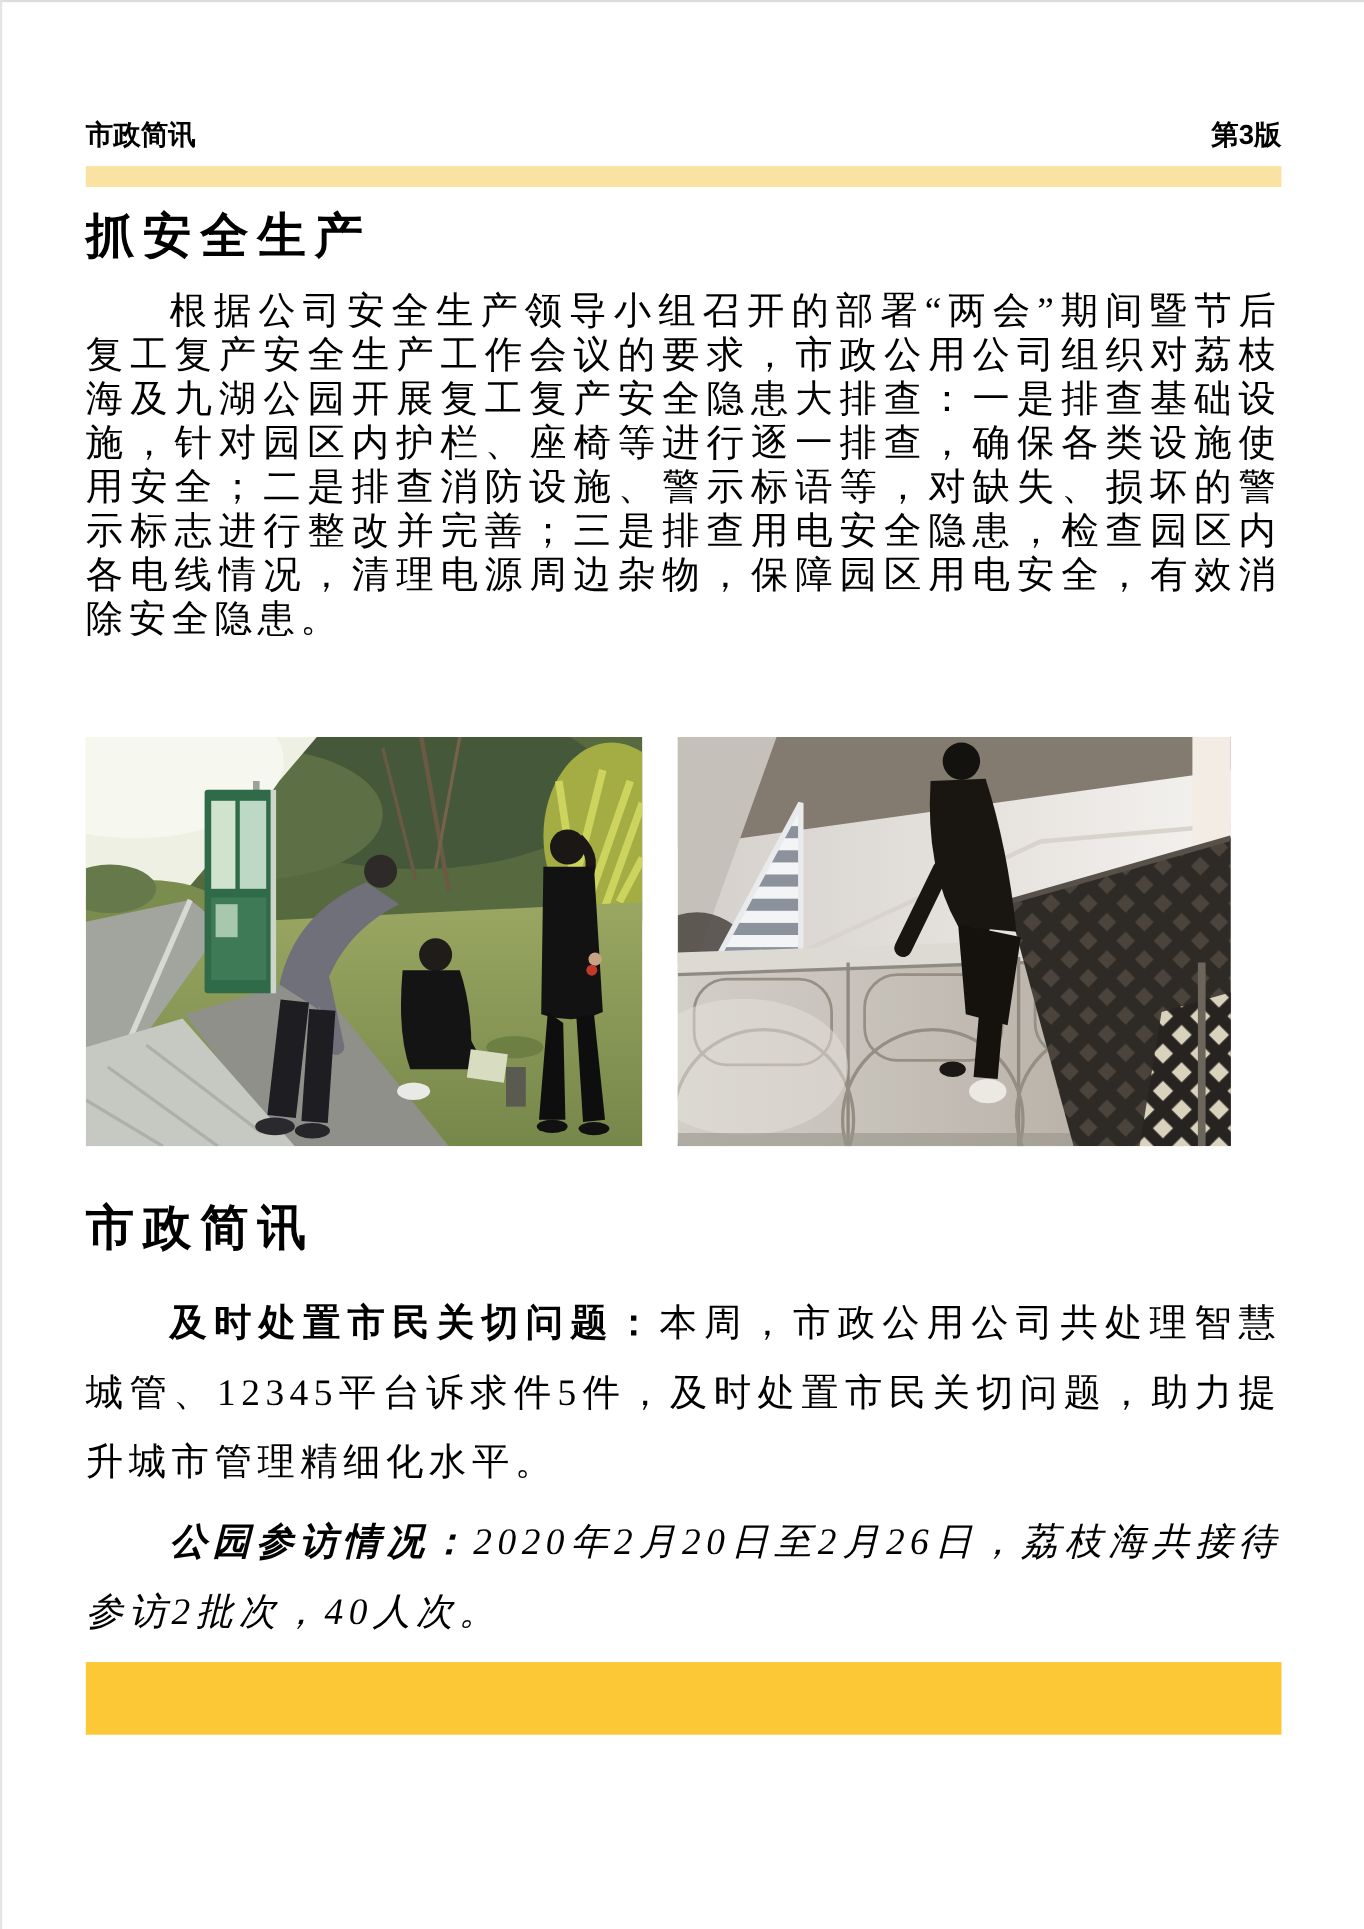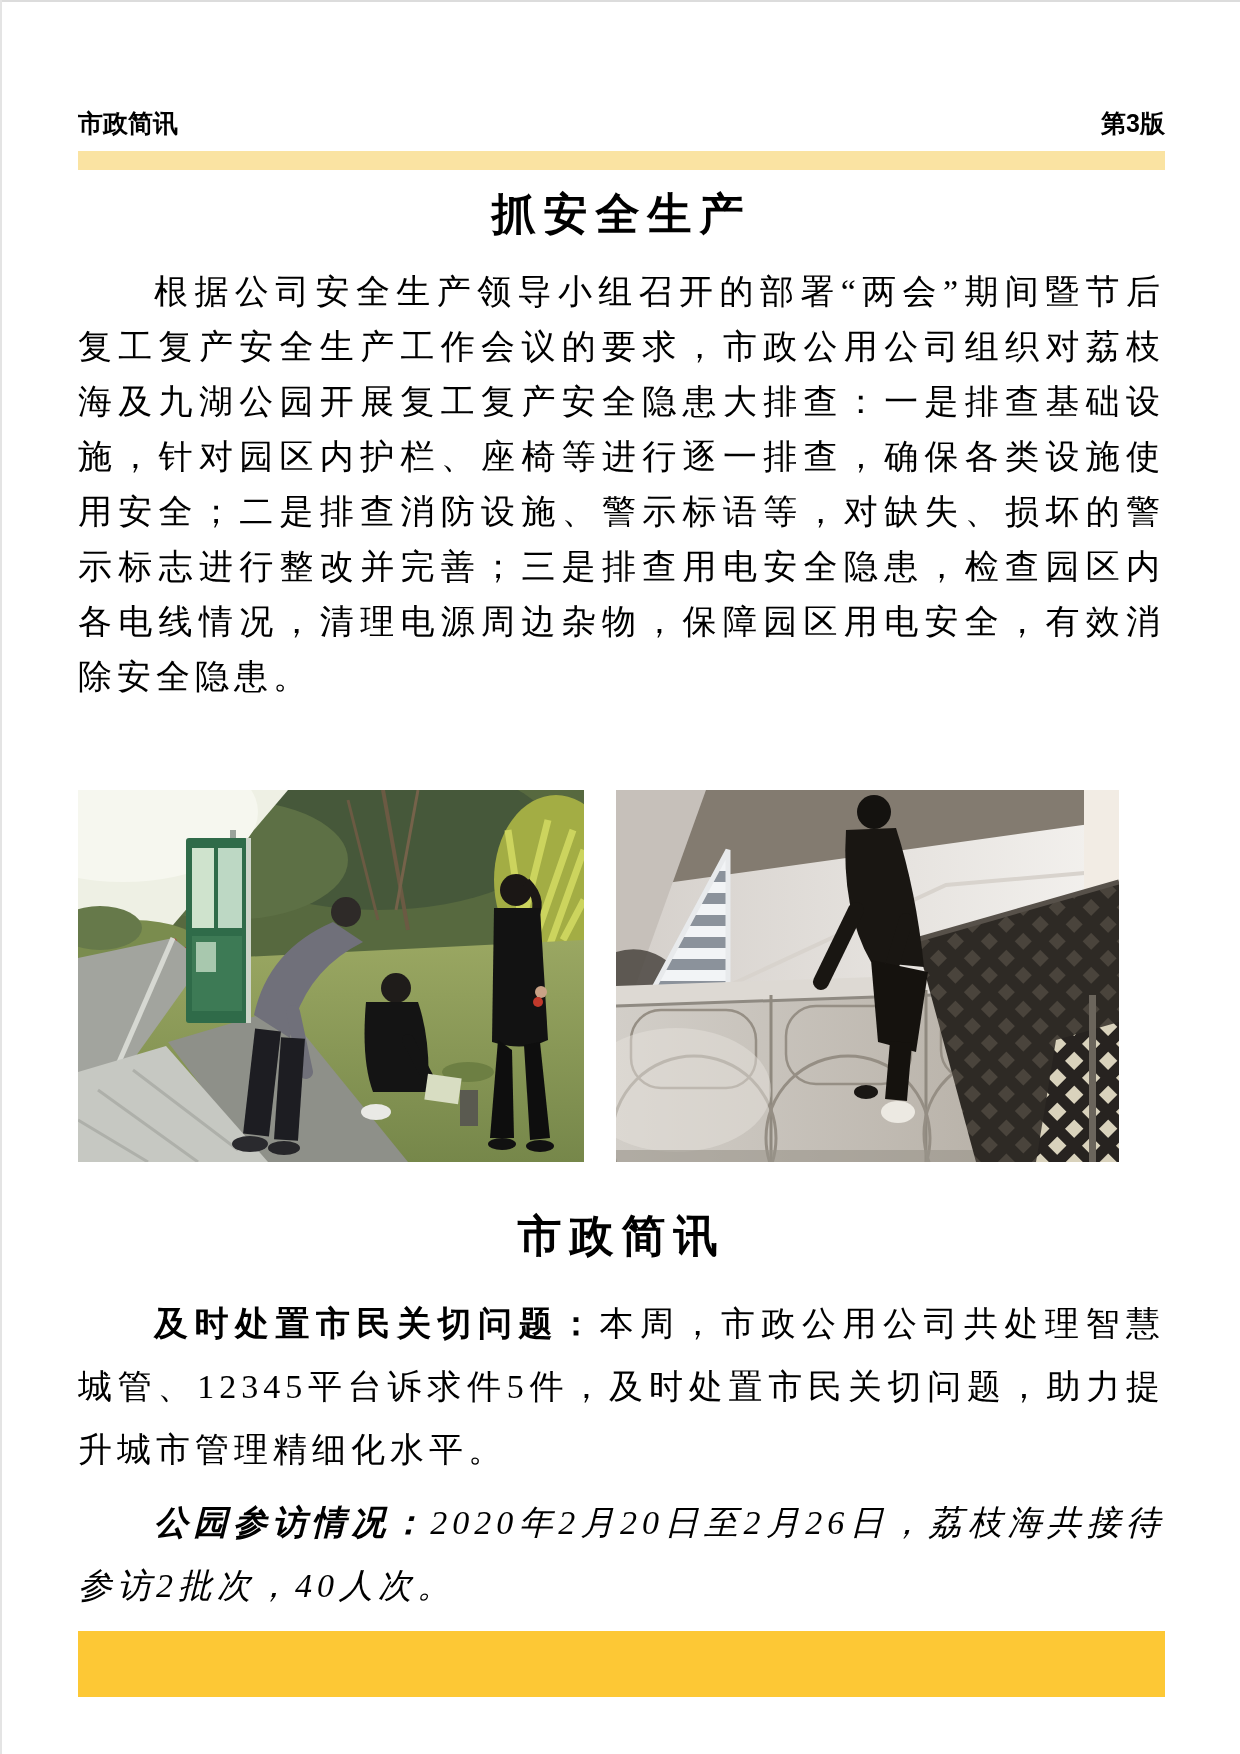--- a/index.html
+++ b/index.html
@@ -19,27 +19,27 @@
   .header-row {
     display:flex; justify-content:space-between; align-items:flex-end;
     padding-top:108px;
     font-family:"Liberation Sans","DejaVu Sans",sans-serif;
     font-weight:bold; font-size:25px; line-height:30px;
   }
   .top-bar { height:19px; background:#FAE3A2; margin-top:13px; }
 
   .article-title {
     margin:18px 0 0 0;
-    font-size:44px; font-weight:bold; text-align:center;
+    font-size:44px; font-weight:bold; text-align:left;
     letter-spacing:8px; line-height:54px;
   }
 
   .body-para {
     margin:22px 0 0 0;
-    font-size:34px; line-height:55px;
+    font-size:34px; line-height:40px;
     letter-spacing:5px;
     text-align:justify;
     text-indent:76px;
   }
 
   .photo-row { display:flex; gap:32px; margin-top:86px; }
   .photo { margin:0; padding:0; height:372px; overflow:hidden; background:#eee; }
   .photo-left  { width:506px; }
   .photo-right { width:503px; }
   .photo svg { display:block; width:100%; height:100%; }

